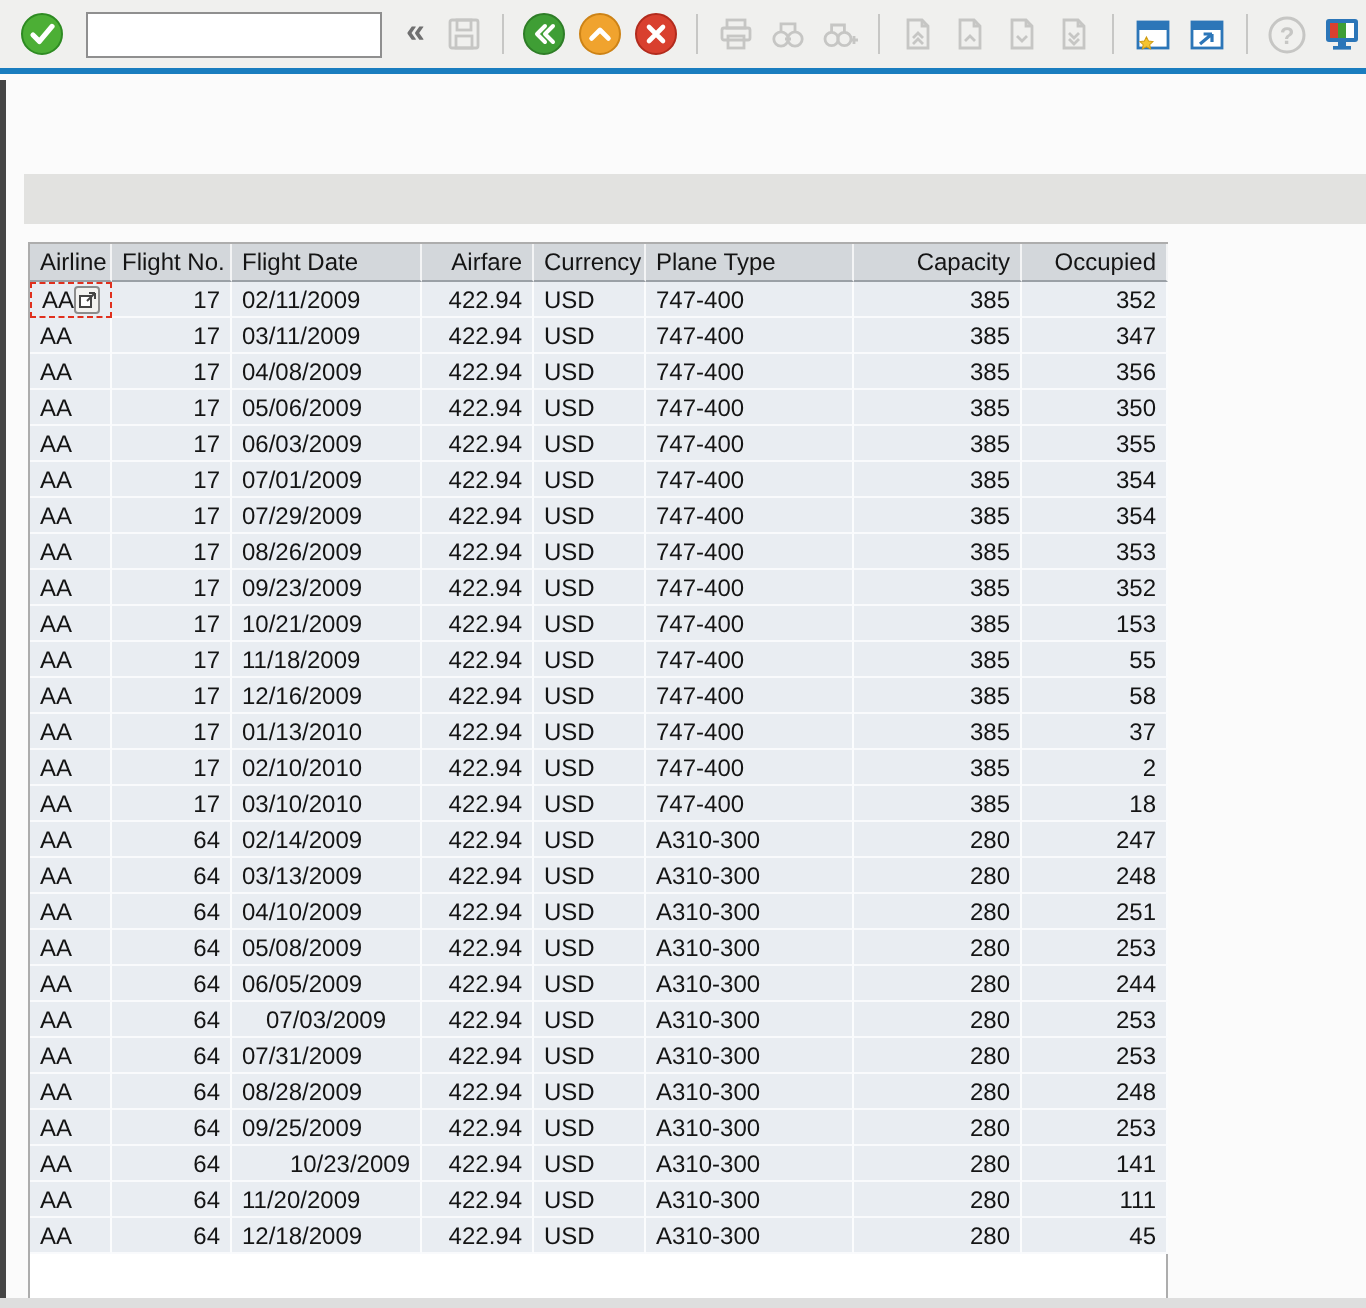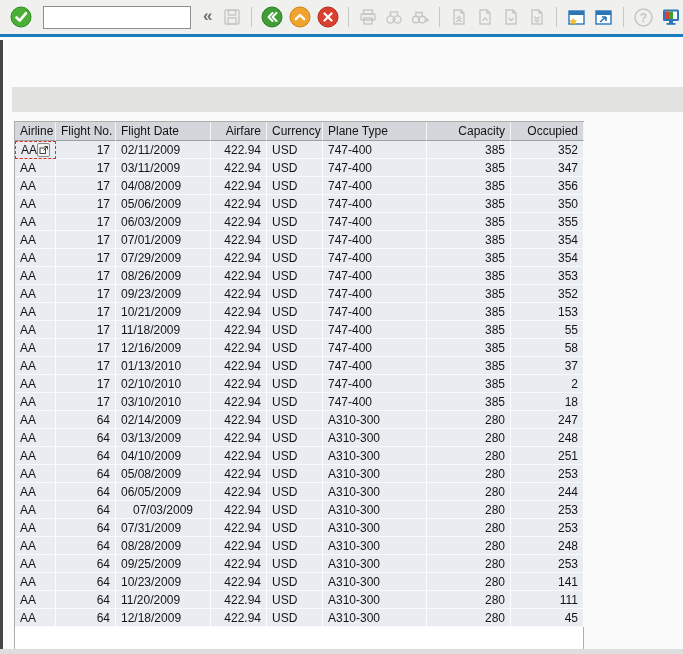--- a/index.html
+++ b/index.html
@@ -450,21 +450,21 @@
             <td style="text-align: left;">09/25/2009</td>
             <td style="text-align: right;">422.94</td>
             <td style="text-align: left;">USD</td>
             <td style="text-align: left;">A310-300</td>
             <td style="text-align: right;">280</td>
             <td style="text-align: right;">253</td>
           </tr>
           <tr>
             <td style="text-align: left;">AA</td>
             <td style="text-align: right;">64</td>
-            <td style="text-align: left; margin-top: 29px;">10/23/2009</td>
+            <td style="text-align: right; margin-top: 29px;">10/23/2009</td>
             <td style="text-align: right;">422.94</td>
             <td style="text-align: left;">USD</td>
             <td style="text-align: left;">A310-300</td>
             <td style="text-align: right;">280</td>
             <td style="text-align: right;">141</td>
           </tr>
           <tr>
             <td style="text-align: left;">AA</td>
             <td style="text-align: right;">64</td>
             <td style="text-align: left;">11/20/2009</td>

